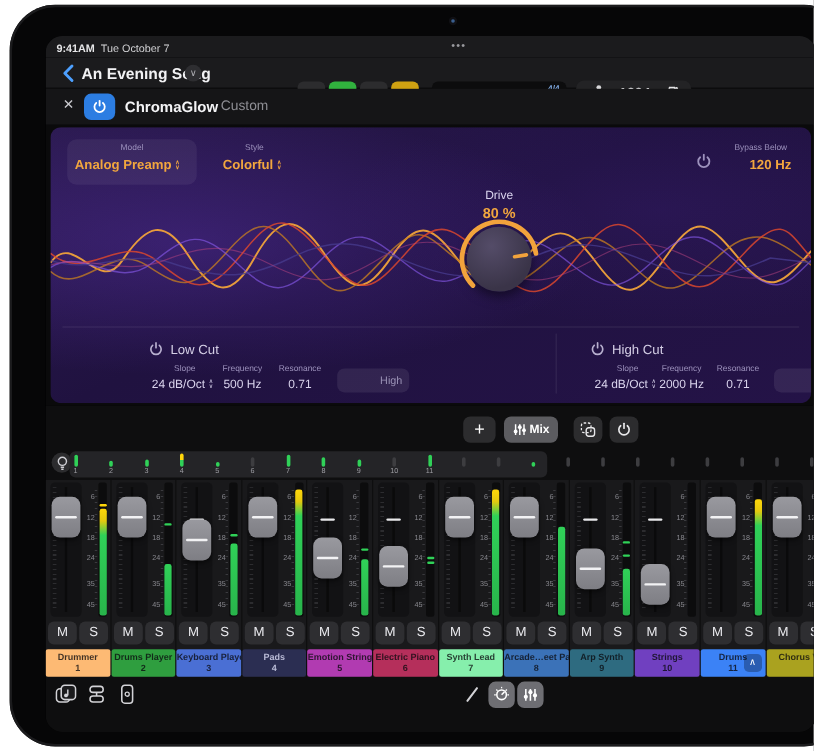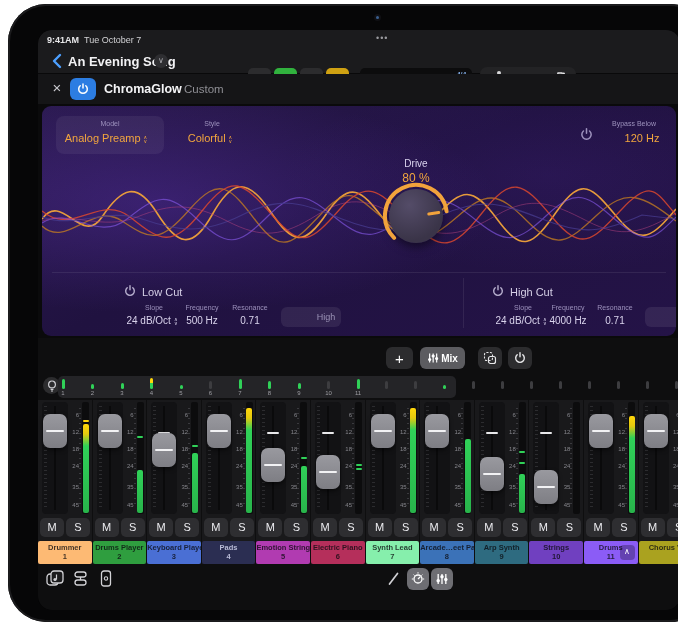--- a/index.html
+++ b/index.html
@@ -54,21 +54,21 @@
   .plugpreset { position:absolute; left:146px; top:9px; font-size:11.5px; color:#8e8e94; }
 
   
   .panelwrap { position:absolute; left:0; top:74px; width:100%; height:234px; background:#0a0a0b; }
   .panel { position:absolute; left:4px; top:2px; width:634px; height:230px; border-radius:9px; overflow:hidden;
            background:
              radial-gradient(90% 80% at 18% 42%, rgba(110,60,210,0.30), rgba(0,0,0,0) 60%),
              radial-gradient(70% 70% at 80% 30%, rgba(80,40,160,0.18), rgba(0,0,0,0) 60%),
              linear-gradient(155deg, #2b1a50 0%, #201240 45%, #241347 100%); }
   .plabel { position:absolute; font-size:7px; color:#9d92bd; transform:translateX(-50%); white-space:nowrap;}
-  .pamber { position:absolute; font-size:11px; font-weight:normal; color:#f2a63e; transform:translateX(-50%); white-space:nowrap;}
+  .pamber { position:absolute; font-size:11px; font-weight:bold; color:#f2a63e; transform:translateX(-50%); white-space:nowrap;}
   .plav   { position:absolute; font-size:10px; color:#d9d3ec; transform:translateX(-50%); white-space:nowrap;}
   .ptitle { position:absolute; font-size:11px; color:#d5cfe6; white-space:nowrap;}
   .stepper { display:inline-block; vertical-align:middle; margin-left:3px; font-size:5px; line-height:4px; }
   .stepper div { display:block; }
   .modelbox { position:absolute; left:14px; top:10px; width:108px; height:38px; border-radius:8px;
               background:rgba(255,255,255,0.06); }
   .knobwrap { position:absolute; left:340px; top:76px; width:68px; height:68px; }
   .knobbody { position:absolute; left:7px; top:7px; width:54px; height:54px; border-radius:50%;
               background:radial-gradient(circle at 38% 30%, #544c68, #3a3448 70%);
               box-shadow:0 4px 10px rgba(0,0,0,.5); }
@@ -265,21 +265,21 @@
         </div>
 
         <svg class="pwrico" style="left:450px;top:179px" width="12" height="12" viewBox="0 0 12 12">
           <path d="M3.2,2.8 a4.3,4.3 0 1 0 5.6,0" fill="none" stroke="#b8b0cf" stroke-width="1.4" stroke-linecap="round"></path>
           <line x1="6" y1="0.8" x2="6" y2="4.8" stroke="#b8b0cf" stroke-width="1.4" stroke-linecap="round"></line>
         </svg>
         <span class="ptitle" style="left:468px;top:180px">High Cut</span>
         <span class="plabel" style="left:481px;top:198px">Slope</span>
         <span class="plav" style="left:479px;top:209px"><span>24 dB/Oct</span><span class="stepper"><div>∧</div><div>∨</div></span></span>
         <span class="plabel" style="left:526px;top:198px">Frequency</span>
-        <span class="plav" style="left:526px;top:209px">4000 Hz</span>
+        <span class="plav" style="left:526px;top:209px">2000 Hz</span>
         <span class="plabel" style="left:573px;top:198px">Resonance</span>
         <span class="plav" style="left:573px;top:209px">0.71</span>
         <div class="seg2" style="left:603px;top:201px;width:60px">
           <div class="opt sel">Pre</div>
           <div class="opt">Post</div>
         </div>
       </div>
     </div>
 
     <div class="mixer">
@@ -663,21 +663,21 @@
               <span style="top: 105px;">45</span>
             </div>
             <div class="mtrack">
               <div class="mbar" style="top: 14px; background: linear-gradient(rgb(255, 214, 10) 0px, rgb(228, 201, 15) 10px, rgb(48, 209, 88) 22px, rgb(40, 180, 75) 100%);"></div>
             </div>
           </div>
           <div class="msrow">
             <div class="msbtn" style="left: 2px;">M</div>
             <div class="msbtn" style="left: 28px;">S</div>
           </div>
-          <div class="ntile tile-dark" style="background: #8b5cf6;">
+          <div class="ntile tile-dark" style="background: #3b82f6;">
             <div class="nm">Drums</div>
             <div class="nn">11</div>
             <div class="expbtn">∧</div>
           </div>
         </div>
         <div class="strip" style="left: 600.6px;">
           <div class="farea">
             <div class="ftrack">
               <div class="slot"></div>
               <div class="refdash" style="top: 30px;"></div>

